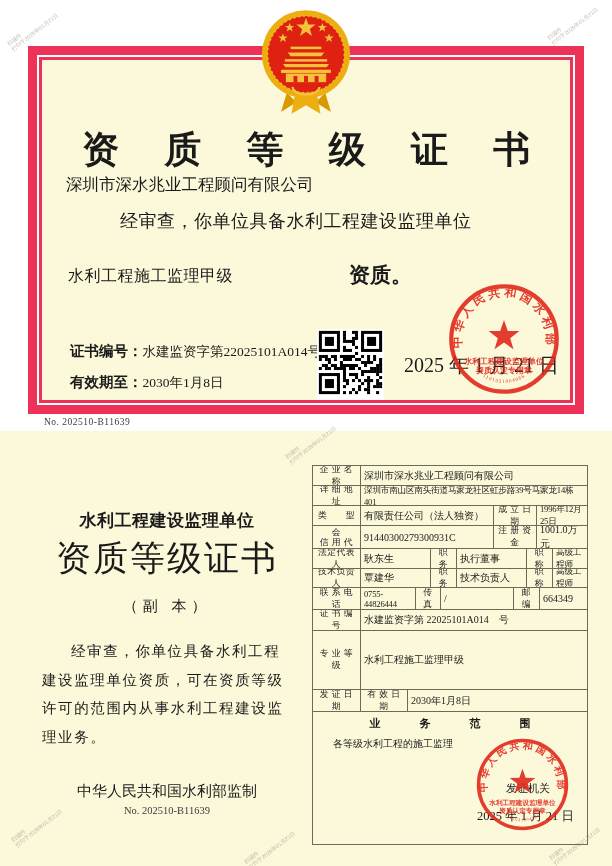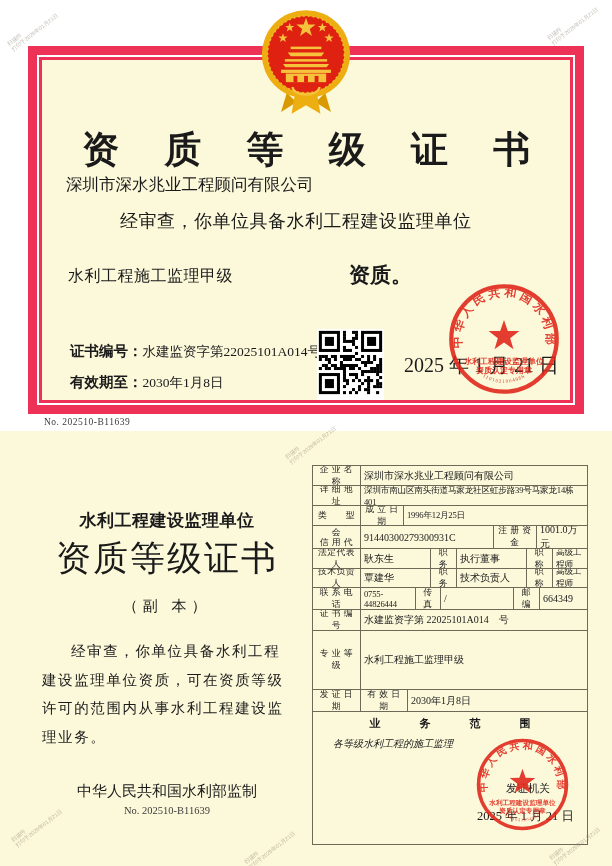--- a/index.html
+++ b/index.html
@@ -63,21 +63,21 @@
   .val{font-size:10px;}
   .sm{font-size:8.6px;letter-spacing:-.2px;}
   .pre{white-space:pre-line;line-height:10px;}
   .h19{height:19px}.h20{height:20px}.h23{height:23px}.h22{height:22px}.h21{height:21px}.h59{height:59px}.h134{flex:1}
   .w47{width:47px;flex:none}.w227{flex:1}.w133{width:133px;flex:none}.w43{width:43px;flex:none}.w51{flex:1}
   .w70{width:70px;flex:none}.w26{width:26px;flex:none}.w35{flex:1}
   .w55{width:55px;flex:none}.w25{width:25px;flex:none}.w73{width:73px;flex:none}.w48{flex:1}
   .w101{width:101px;flex:none}.w79{flex:1}
   .scope-cell{position:relative;display:block;padding:0;}
   .scope-head{margin-top:4px;text-align:center;font-size:11px;font-weight:bold;letter-spacing:14px;padding-left:14px;}
-  .scope-item{margin:6px 0 16px 20px;font-size:10px;font-style:italic;}
+  .scope-item{margin:6px 0 16px 20px;font-size:10px;}
   .seal-back{left:475px;top:737px;}
   .issue-org{position:absolute;left:506px;top:781px;font-size:11px;z-index:3;}
   .issue-date{position:absolute;left:477px;top:808px;font-size:12.5px;z-index:3;white-space:nowrap;}
 </style>
 </head>
 <body>
 
 <div class="page">
 
   <div class="wm" style="left:6px;top:42px"><span>扫描件</span><br><span>打印于2025年01月21日</span></div>
@@ -303,20 +303,21 @@
     <div class="tr h19">
       <div class="td lbl w47">企 业 名 称</div>
       <div class="td val w227">深圳市深水兆业工程顾问有限公司</div>
     </div>
     <div class="tr h20">
       <div class="td lbl w47">详 细 地 址</div>
       <div class="td val w227 sm">深圳市南山区南头街道马家龙社区虹步路39号马家龙14栋401</div>
     </div>
     <div class="tr h20">
       <div class="td lbl w47">类　　型</div>
+      <div class="td val w133">有限责任公司（法人独资）</div>
       <div class="td lbl w43">成 立 日 期</div>
       <div class="td val w51 sm">1996年12月25日</div>
     </div>
     <div class="tr h23">
       <div class="td lbl w47 pre">统 一 社 会
 信 用 代 码</div>
       <div class="td val w133">91440300279300931C</div>
       <div class="td lbl w43">注 册 资 金</div>
       <div class="td val w51">1001.0万元</div>
     </div>

